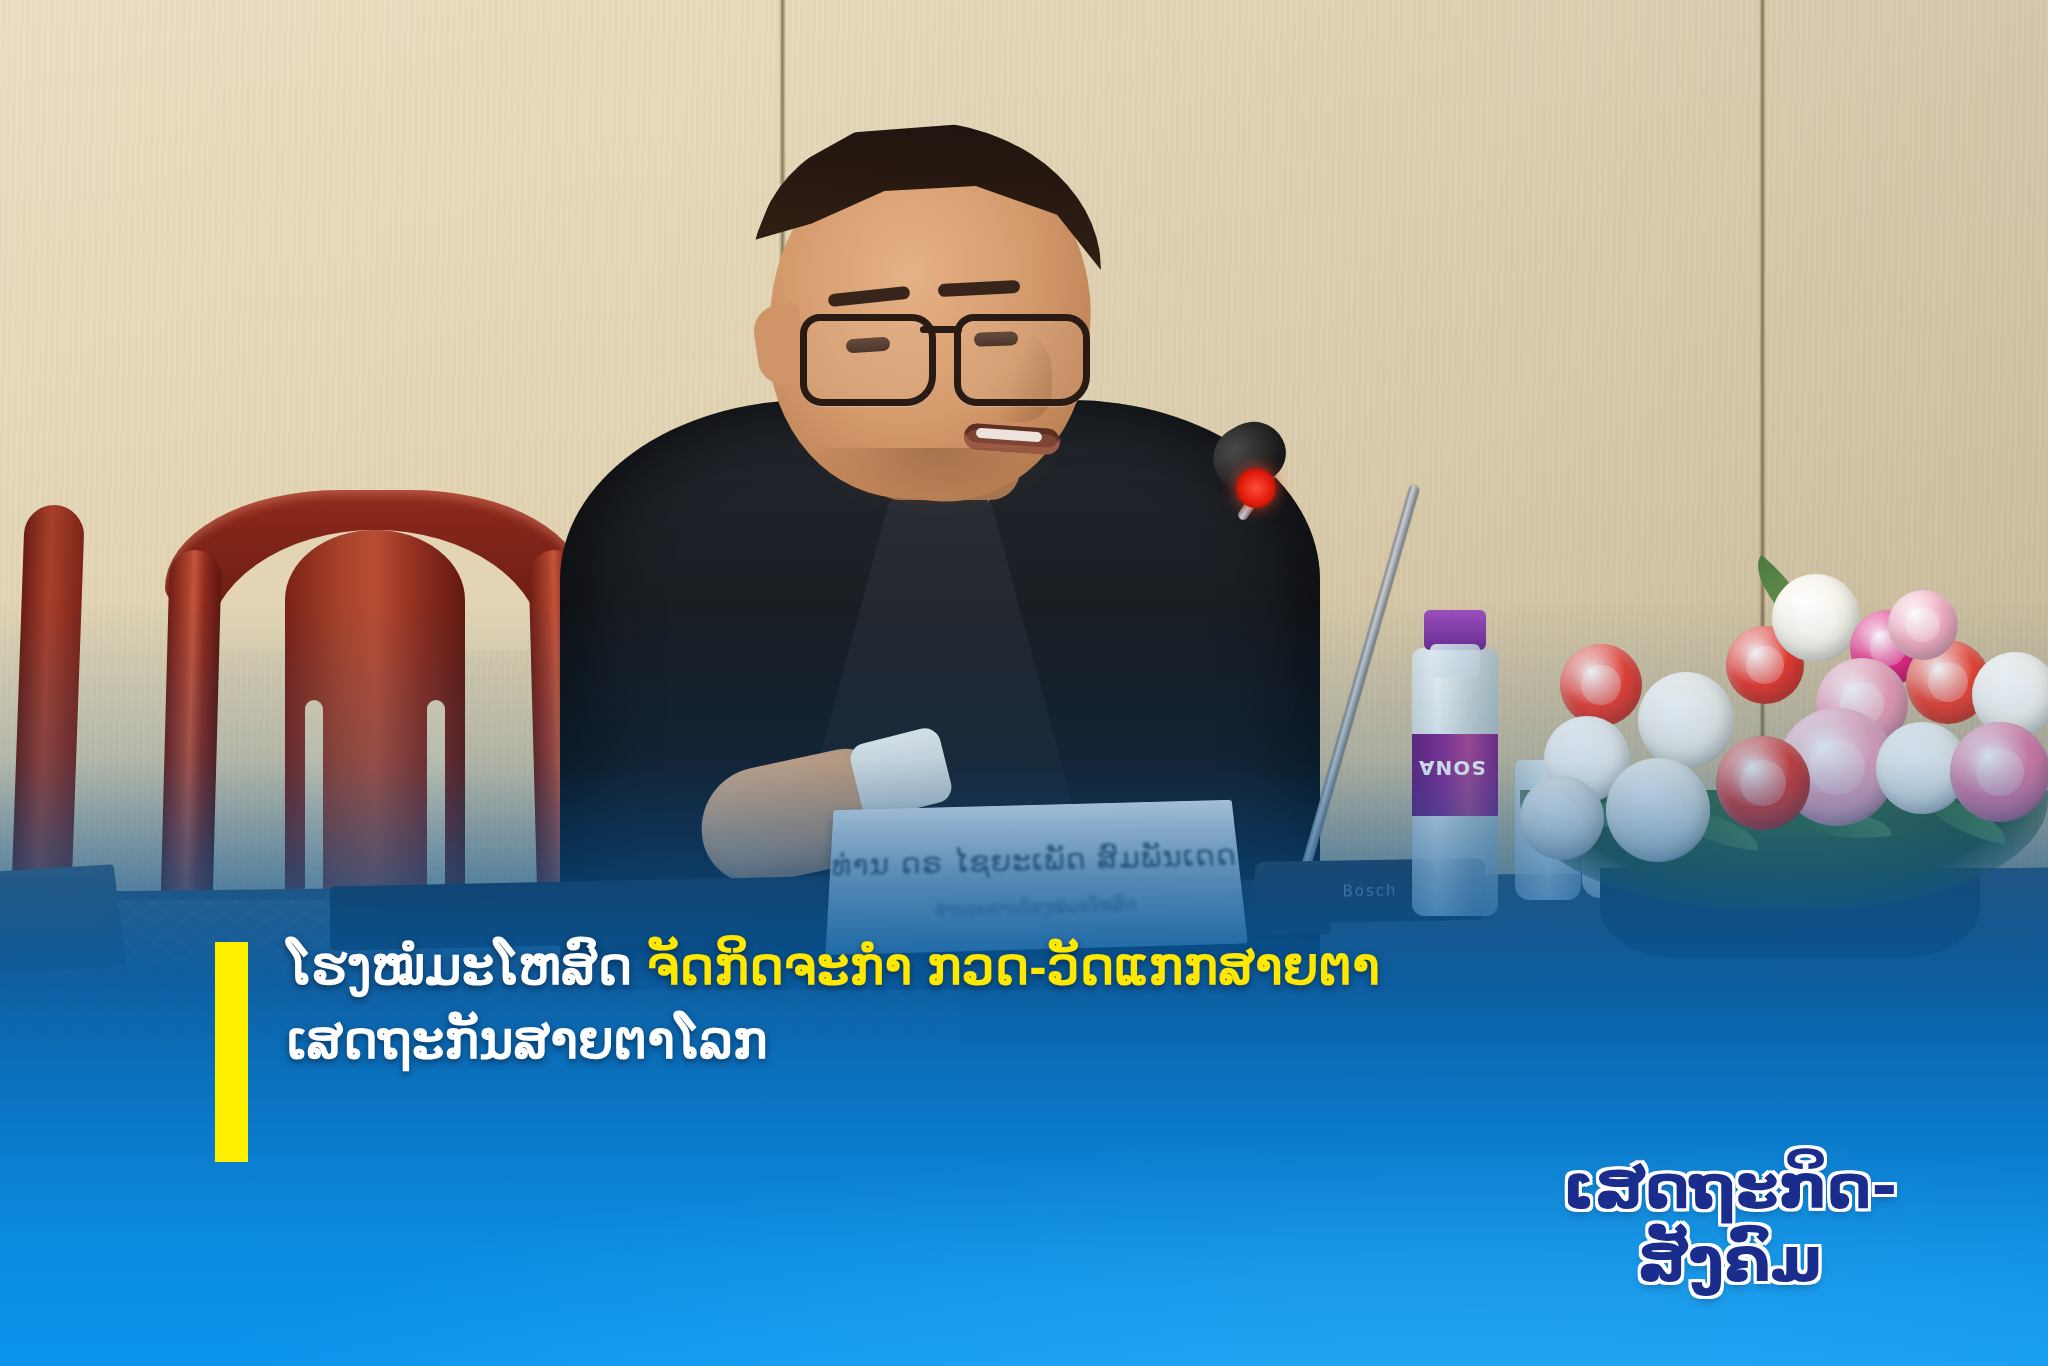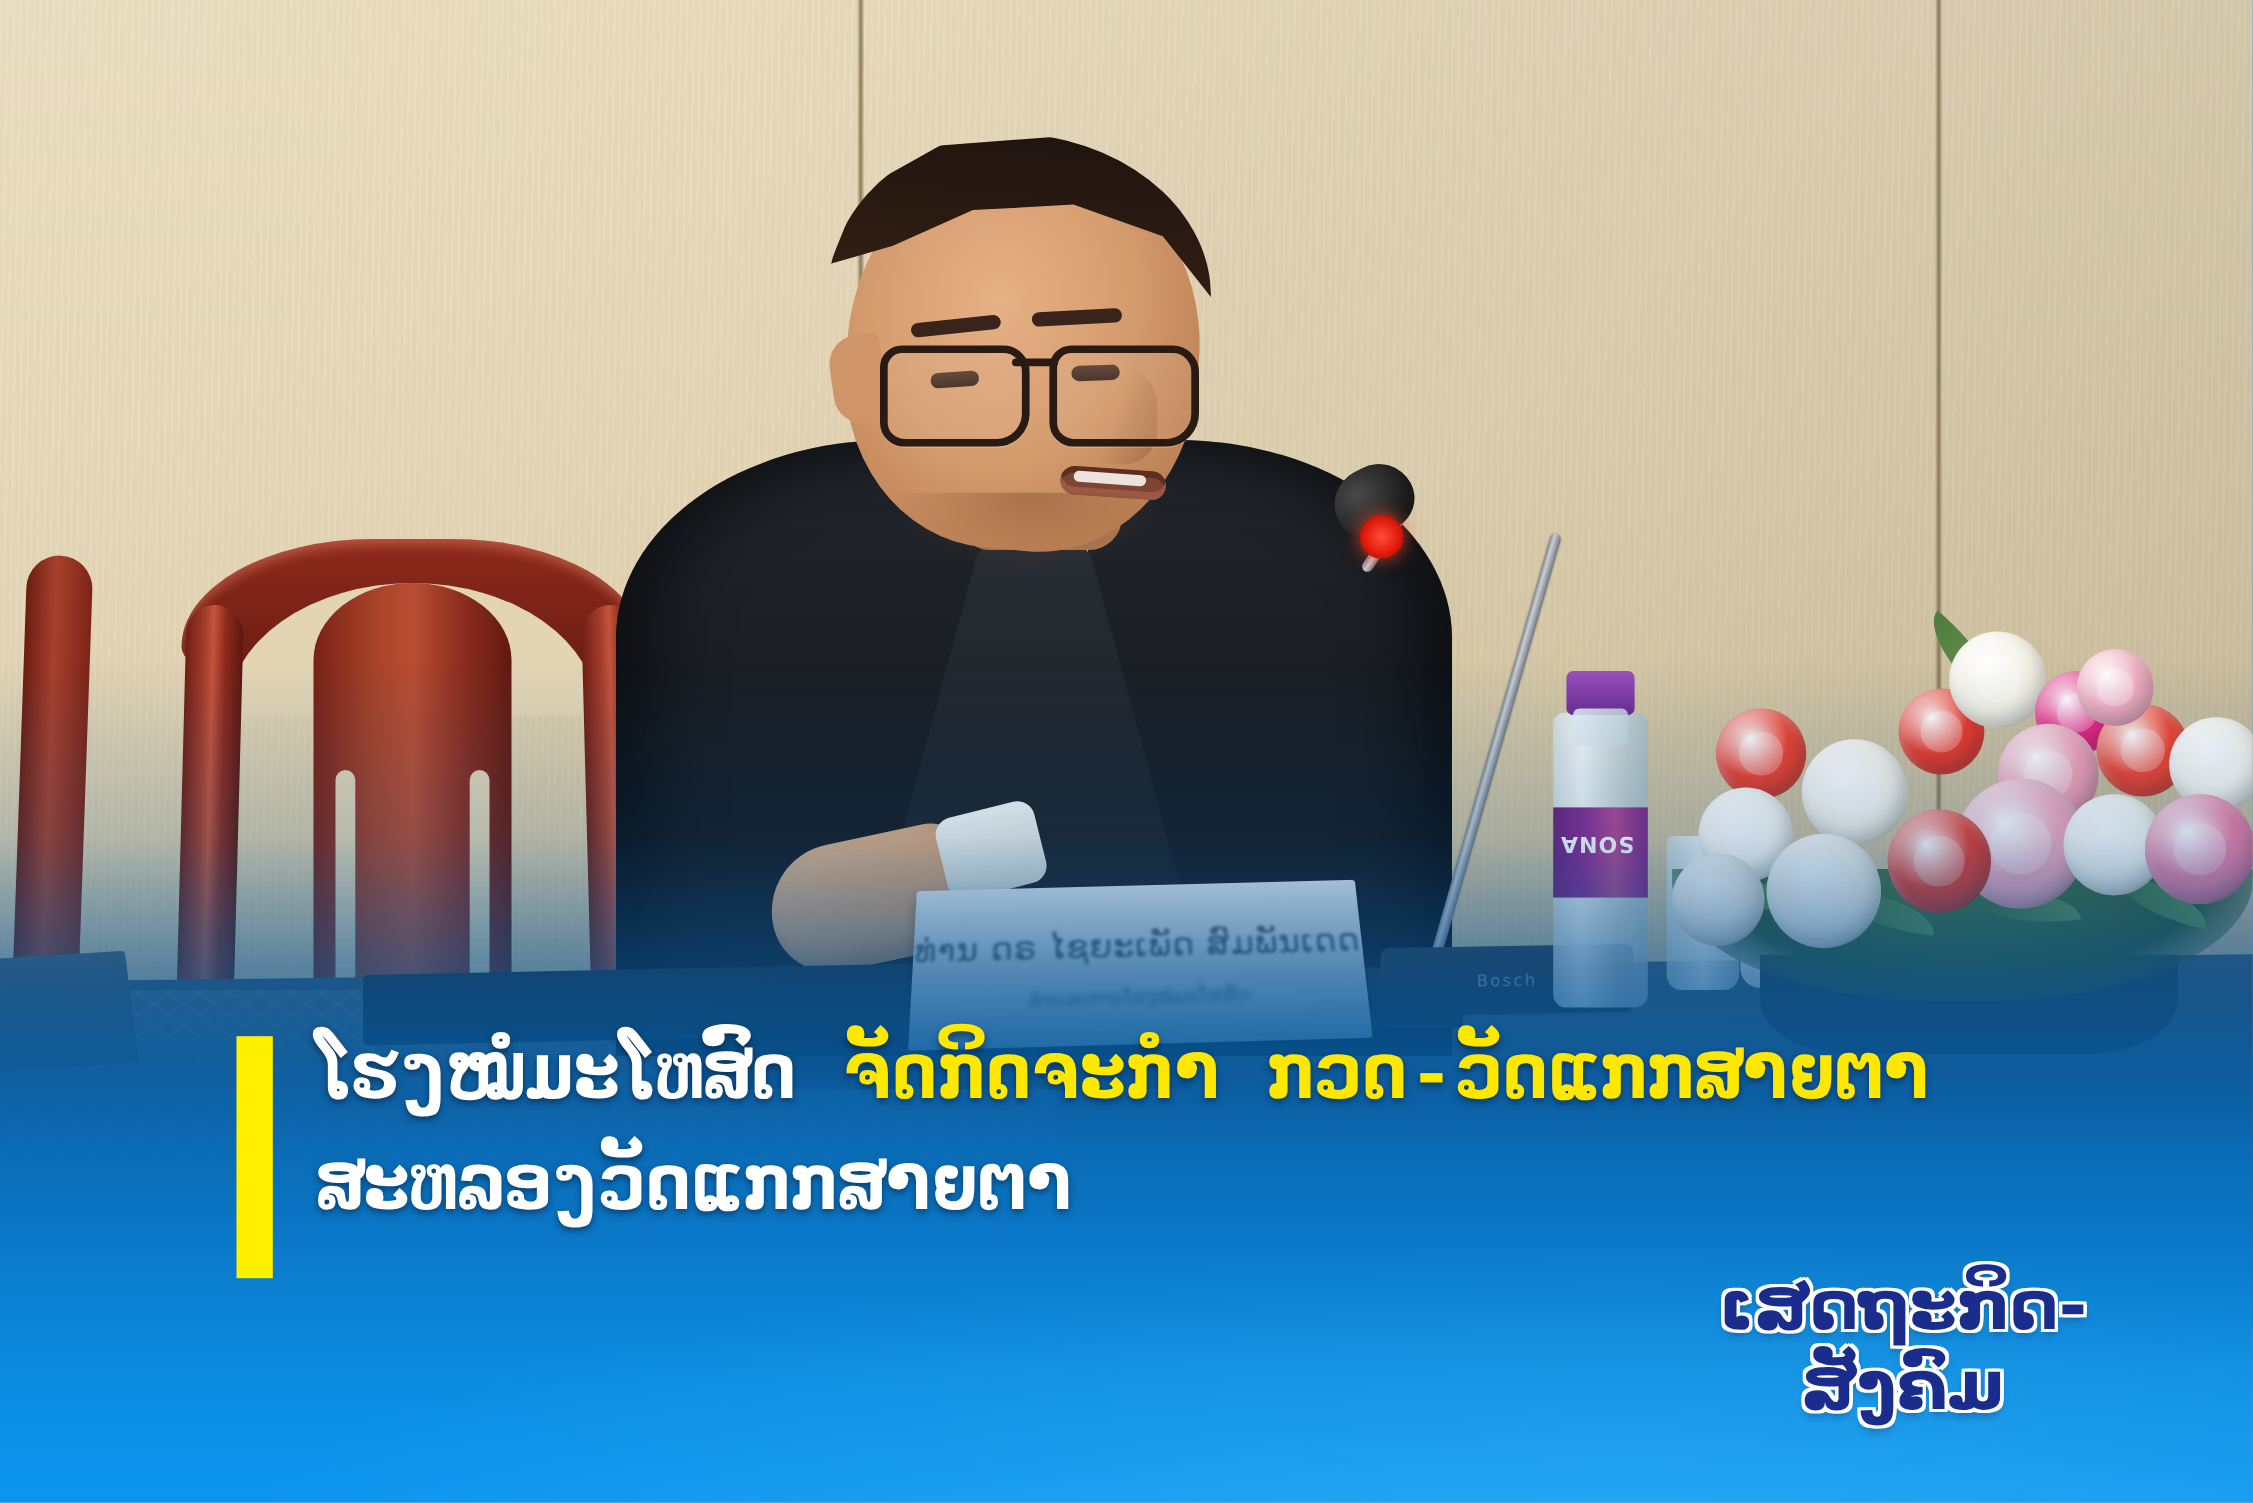--- a/index.html
+++ b/index.html
@@ -384,23 +384,23 @@
   
   .headline-block {
     position:absolute; left: 215px; top: 930px; width: 1800px;
   }
   .yellow-bar {
     position:absolute; left: 0px; top: 12px; width: 33px; height: 220px;
     background: #fff000;
   }
   .headline {
     position:absolute; left: 72px; top: 0px; width: 1760px;
-    font-family: Liberation Mono, monospace;
+    font-family: Liberation Sans, sans-serif;
     font-weight: 700;
-    font-size: 71px;
+    font-size: 52px;
     line-height: 1.42;
     letter-spacing: 0px;
     text-shadow: 0 3px 7px rgba(0,20,45,.55);
   }
   .hl-seg-white { color:#ffffff; }
   .hl-seg-yellow { color:#ffe800; }
   .hl-line2 { color:#ffffff; display:block; }
 
   
   .logo {
@@ -542,21 +542,21 @@
 
   </div>
 
   <div class="blue-overlay"></div>
   <div class="blue-sheen"></div>
 
   <div class="headline-block">
     <div class="yellow-bar"></div>
     <div class="headline">
       <span class="hl-seg-white">ໂຮງໝໍມະໂຫສົດ </span><span class="hl-seg-yellow">ຈັດກິດຈະກຳ ກວດ-ວັດແກກສາຍຕາ</span>
-      <span class="hl-line2">ສະຫລອງວັດແກກສາຍຕາ</span>
+      <span class="hl-line2">ເສດຖະກັນສາຍຕາໂລກ</span>
     </div>
   </div>
 
   <div class="logo">
     <div class="logo-main">ເສດຖະກິດ-ສັງຄົມ</div>
   </div>
 
 </div>
 
 </body></html>

